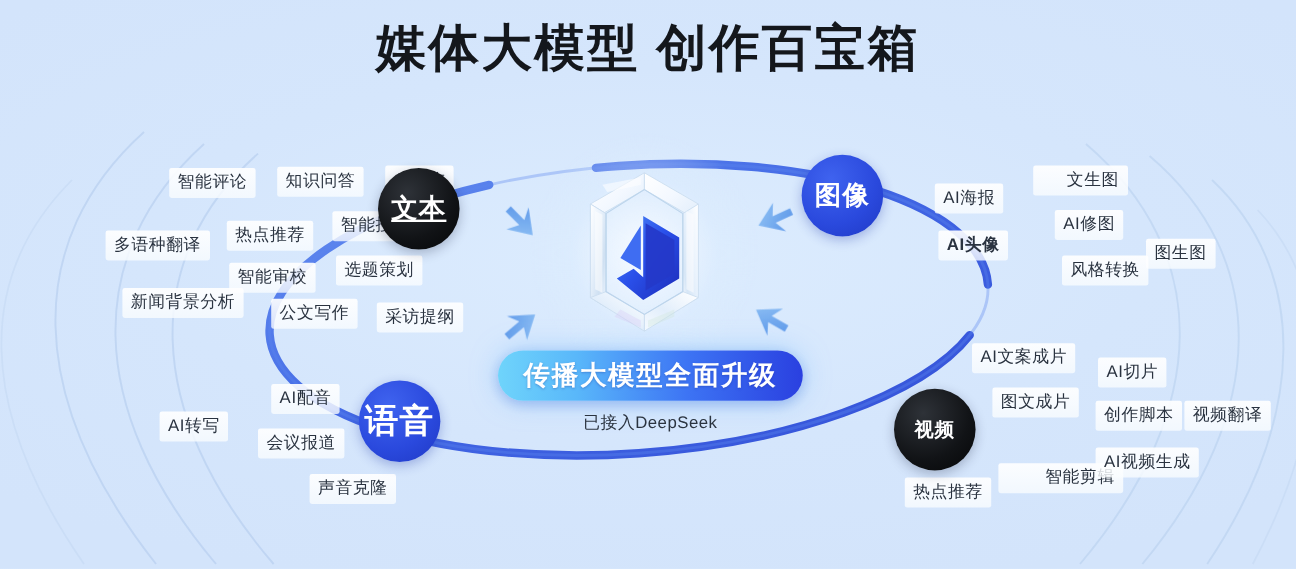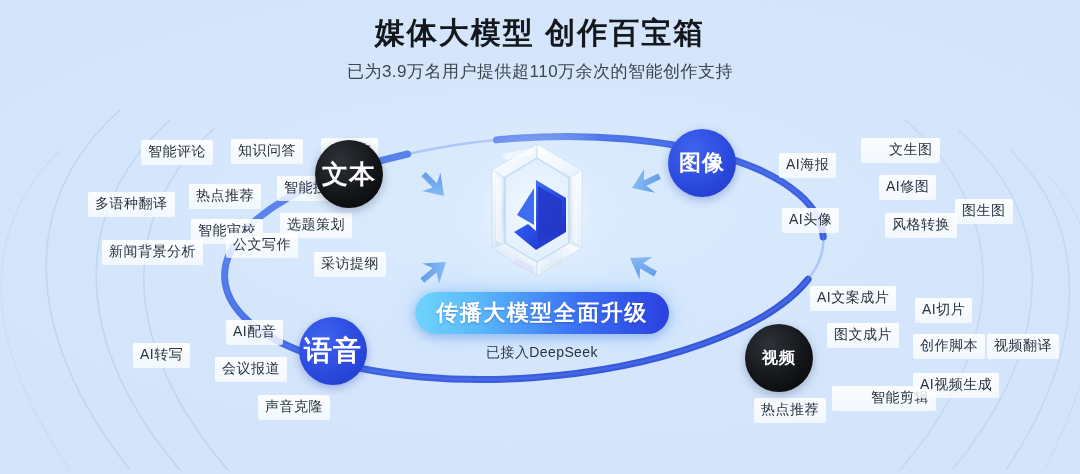--- a/index.html
+++ b/index.html
@@ -31,21 +31,21 @@
   .header {
     position: absolute;
     top: 0;
     left: 0;
     width: 1080px;
     text-align: center;
     z-index: 30;
   }
   .title {
     margin: 14px 0 0 0;
-    font-size: 30px;
+    font-size: 42px;
     font-weight: bold;
     color: #14171c;
     letter-spacing: 2px;
     line-height: 1.25;
   }
   .subtitle {
     margin: 8px 0 0 0;
     font-size: 17px;
     color: #3c4450;
     letter-spacing: 0.5px;
@@ -165,21 +165,20 @@
       <path d="M 1010 150 C 1090 225, 1090 345, 1006 470"></path>
     </g>
     <g fill="none" stroke="#b6cdec" stroke-opacity="0.30" stroke-width="1.4">
       <path d="M 60 150 C -20 230, -20 340, 70 470"></path>
       <path d="M 1048 175 C 1110 240, 1110 345, 1044 470"></path>
     </g>
   </svg>
 
   <div class="header">
     <h1 class="title">媒体大模型 创作百宝箱</h1>
-    <p class="subtitle">已为3.9万名用户提供超110万余次的智能创作支持</p>
   </div>
 
   <svg id="graph" viewBox="0 0 1080 474">
     <defs>
       <linearGradient id="curveGrad" x1="0" y1="0" x2="1" y2="1">
         <stop offset="0%" stop-color="#5f8bf0"></stop>
         <stop offset="45%" stop-color="#3b62e4"></stop>
         <stop offset="100%" stop-color="#2b49d6"></stop>
       </linearGradient>
       <linearGradient id="arrowGrad" x1="0" y1="0" x2="1" y2="1">
@@ -273,21 +272,21 @@
       </g>
 
       <g>
         <path d="M 64 44 L 94 62 L 94 96 L 64 114 L 42 96 L 56 88 L 64 95 L 64 63 Z" fill="url(#gLogo)"></path>
         <path d="M 62 52 L 45 79 L 62 89 Z" fill="#3f6df2"></path>
         <path d="M 66 50 L 90 64 L 90 92 L 66 106 Z" fill="#2438c9" opacity="0.92"></path>
       </g>
     </svg>
   </div>
 
-  <div class="node dark" style="left:315px; top:140px; width:68px; height:68px; font-size:26px;">
+  <div class="node dark" style="left:315px; top:140px; width:68px; height:68px; font-size:22px;text-decoration:underline;">
     <span>文本</span>
   </div>
 
   <div class="node blue" style="left:668px; top:129px; width:68px; height:68px; font-size:22px;">
     <span>图像</span>
   </div>
 
   <div class="node blue" style="left:299px; top:317px; width:68px; height:68px; font-size:28px;">
     <span>语音</span>
   </div>
@@ -299,27 +298,27 @@
   <div id="chip-layer">
       <div class="chip" style="left: 141px; top: 140px;">智能评论</div>
       <div class="chip" style="left: 231px; top: 139px;">知识问答</div>
       <div class="chip" style="left: 321px; top: 138px;">AI写作</div>
       <div class="chip" style="left: 88px; top: 192px;">多语种翻译</div>
       <div class="chip" style="left: 189px; top: 184px;">热点推荐</div>
       <div class="chip" style="left: 277px; top: 176px;">智能搜索</div>
       <div class="chip" style="left: 191px; top: 219px;">智能审校</div>
       <div class="chip" style="left: 280px; top: 213px;">选题策划</div>
       <div class="chip" style="left: 102px; top: 240px;">新闻背景分析</div>
-      <div class="chip" style="left: 226px; top: 233px;">公文写作</div>
+      <div class="chip" style="left: 226px; top: 249px;">公文写作</div>
       <div class="chip" style="left: 314px; top: 252px;">采访提纲</div>
       <div class="chip" style="left: 861px; top: 138px; padding-left: 28px;">文生图</div>
       <div class="chip" style="left: 955px; top: 159px; margin-top: 40px;">图生图</div>
       <div class="chip" style="left: 779px; top: 153px;">AI海报</div>
       <div class="chip" style="left: 879px; top: 175px;">AI修图</div>
-      <div class="chip" style="left: 782px; top: 208px;">AI头像</div>
+      <div class="chip" style="left: 782px; top: 192px; font-weight: bold;">AI头像</div>
       <div class="chip" style="left: 885px; top: 213px;">风格转换</div>
       <div class="chip" style="left: 226px; top: 320px;">AI配音</div>
       <div class="chip" style="left: 133px; top: 343px;">AI转写</div>
       <div class="chip" style="left: 215px; top: 357px;">会议报道</div>
       <div class="chip" style="left: 258px; top: 395px;">声音克隆</div>
       <div class="chip" style="left: 810px; top: 286px;">AI文案成片</div>
       <div class="chip" style="left: 915px; top: 298px;">AI切片</div>
       <div class="chip" style="left: 827px; top: 323px;">图文成片</div>
       <div class="chip" style="left: 913px; top: 334px;">创作脚本</div>
       <div class="chip" style="left: 987px; top: 334px;">视频翻译</div>

